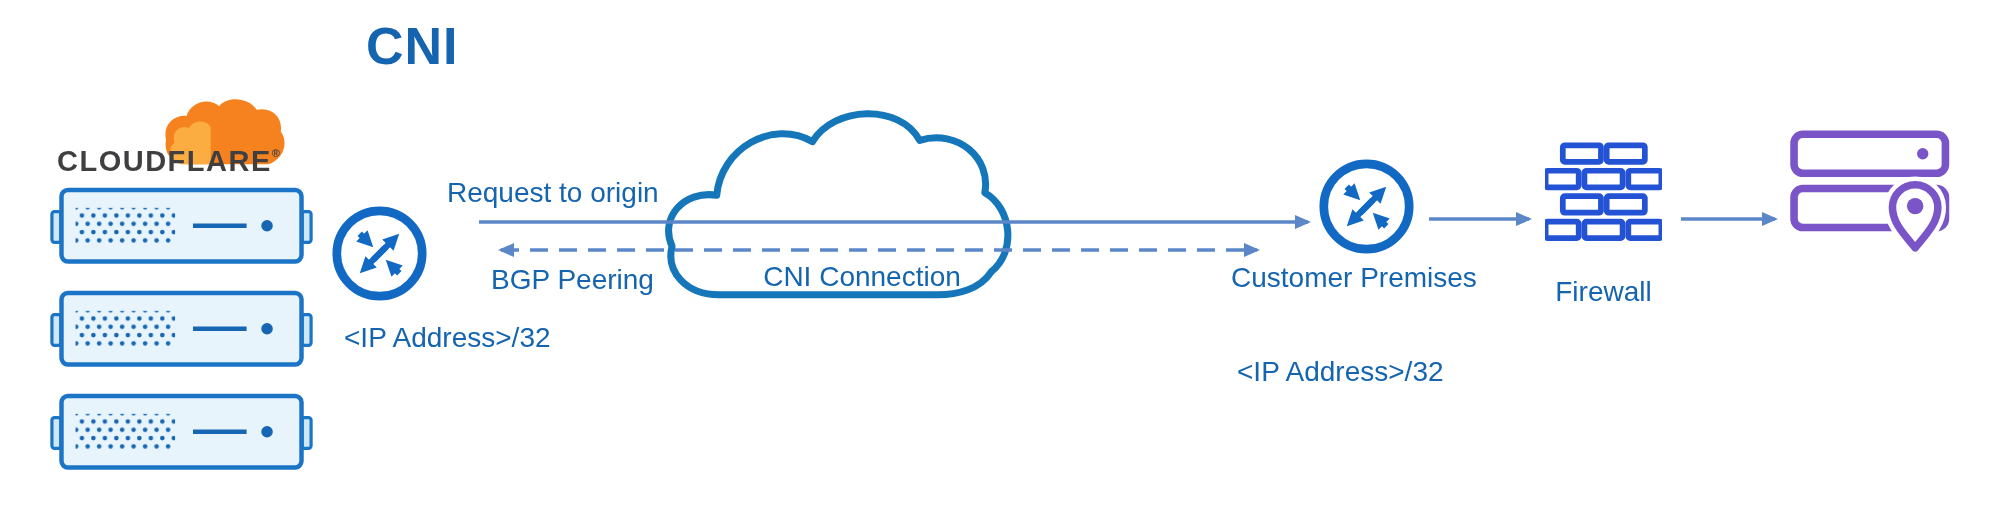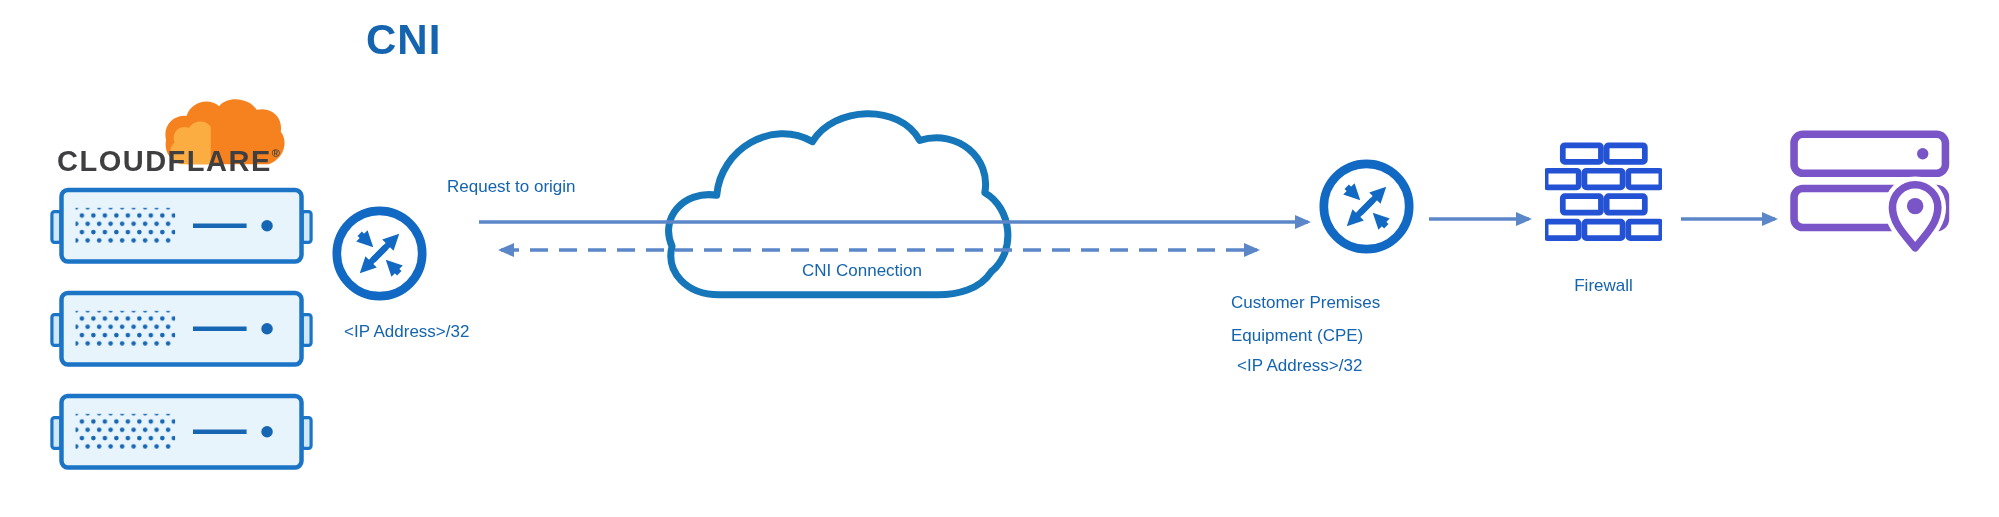--- a/index.html
+++ b/index.html
@@ -6,25 +6,25 @@
   .canvas{
     position:relative;
     width:1999px;height:517px;
     background:#fff;
     font-family:"Liberation Sans", sans-serif;
     overflow:hidden;
   }
   .abs{position:absolute;}
   .title{
     position:absolute;left:366px;top:16px;
-    font-size:42px;font-weight:600;color:#1464af;letter-spacing:1px;
+    font-size:52px;font-weight:600;color:#1464af;letter-spacing:1px;
   }
   .lbl{
     position:absolute;
-    font-size:17px;color:#1464af;font-weight:400;
+    font-size:28px;color:#1464af;font-weight:400;
     white-space:nowrap;
   }
   .lbl.center{text-align:center;}
   .cf-word{
     position:absolute;left:57px;top:145px;
     font-size:29px;font-weight:800;color:#3f3f41;letter-spacing:1.5px;
     white-space:nowrap;
     text-align:center;
   }
   .cf-word .reg{font-size:11px;font-weight:700;vertical-align:14px;letter-spacing:0;}
@@ -120,41 +120,41 @@
   <svg class="abs" style="left:479px;top:237px;" width="820" height="26">
     <defs>
         <marker id="am2" markerWidth="18" markerHeight="16" refX="14" refY="8" orient="auto-start-reverse" markerUnits="userSpaceOnUse">
           <path d="M1,1 L17,8 L1,15 Z" fill="#5b87c9"></path>
         </marker>
       </defs>
     <line x1="22" y1="13" x2="778" y2="13" stroke="#5b87c9" stroke-width="3.5" stroke-dasharray="18 11" marker-start="url(#am2)" marker-end="url(#am2)"></line>
   </svg>
 
   <div class="lbl" style="left:447px;top:177px;">Request to origin</div>
+  <div class="lbl" style="left:491px;top:264px;">BGP Peering</div>
   <div class="lbl" style="left:344px;top:322px;">&lt;IP Address&gt;/32</div>
   <div class="lbl center" style="left:732px;top:261px;width:260px;">CNI Connection</div>
 
   <svg class="abs" style="left:1317px;top:157px;" width="99" height="99" viewBox="0 0 80 80">
     <defs>
         <marker id="rm2" markerWidth="13" markerHeight="13" refX="6" refY="6.5" orient="auto" markerUnits="userSpaceOnUse">
           <path d="M0,0 L13,6.5 L0,13 Z" fill="#1269c4"></path>
         </marker>
       </defs>
     <circle cx="40" cy="40" r="34.5" fill="#fff" stroke="#1269c4" stroke-width="7"></circle>
     <g stroke="#1269c4" stroke-width="5">
       <line x1="35" y1="45" x2="51" y2="29" marker-end="url(#rm2)"></line>
       <line x1="45" y1="35" x2="29" y2="51" marker-end="url(#rm2)"></line>
       <line x1="24" y1="24" x2="30" y2="30" marker-end="url(#rm2)"></line>
       <line x1="56" y1="56" x2="50" y2="50" marker-end="url(#rm2)"></line>
     </g>
   </svg>
 
-  <div class="lbl cpe-block" style="left:1231px;top:286px;">
+  <div class="lbl cpe-block" style="left:1231px;top:261px;">
     <div>Customer Premises</div>
-    <div>Equipment (CPE)</div>
   </div>
   <div class="lbl" style="left:1237px;top:356px;">&lt;IP Address&gt;/32</div>
 
   <svg class="abs" style="left:1425px;top:205px;" width="115" height="28">
     <defs>
         <marker id="am3" markerWidth="18" markerHeight="16" refX="14" refY="8" orient="auto-start-reverse" markerUnits="userSpaceOnUse">
           <path d="M1,1 L17,8 L1,15 Z" fill="#5b87c9"></path>
         </marker>
       </defs>
     <line x1="4" y1="14" x2="104" y2="14" stroke="#5b87c9" stroke-width="3.5" marker-end="url(#am3)"></line>

